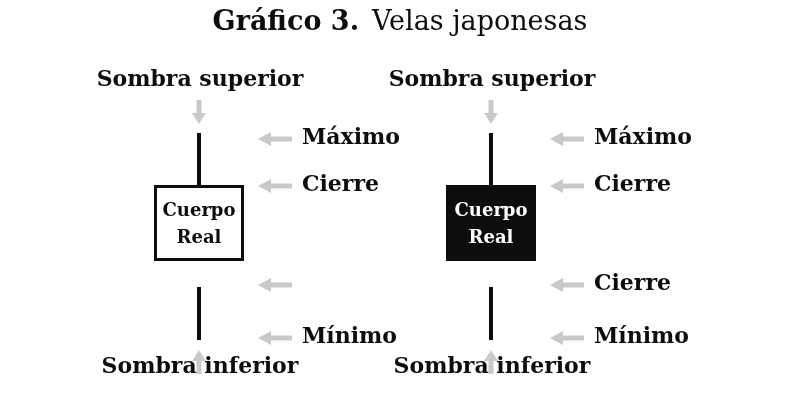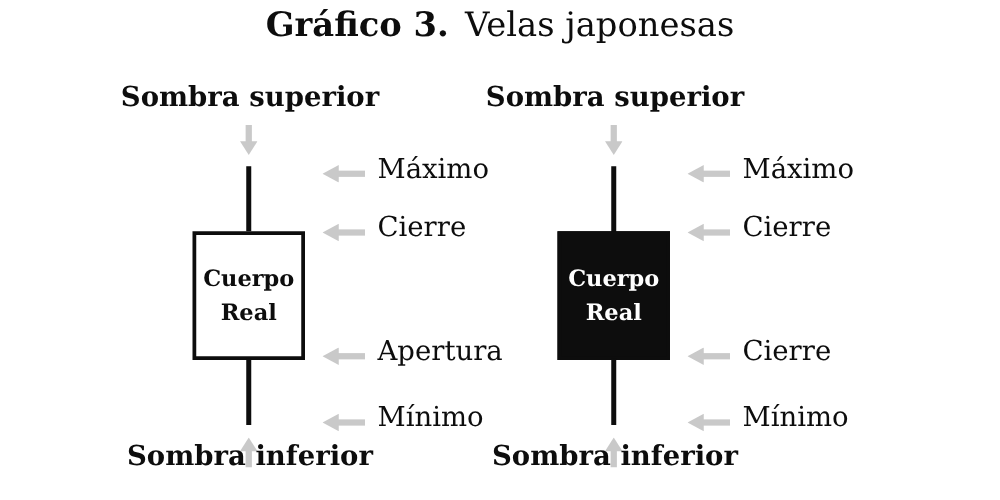--- a/index.html
+++ b/index.html
@@ -67,21 +67,21 @@
     background: var(--ink);
   }
   .wick--top    { top: 133px; height: 53px; }
   .wick--bottom { top: 287px; height: 53px; }
 
   .body {
     position: absolute;
     left: 154px;
     top: 185px;
     width: 90px;
-    height: 103px;
+    height: 76px;
     border: 3px solid var(--ink);
     display: flex;
     flex-direction: column;
     align-items: center;
     justify-content: center;
     font-size: 18px;
     font-weight: bold;
     line-height: 27px;
     text-align: center;
   }
@@ -92,21 +92,21 @@
     position: absolute;
     left: 258px;
     width: 35px;
     height: 14px;
     color: var(--arrow);
   }
   .side-label {
     position: absolute;
     left: 302px;
     font-size: 22px;
-    font-weight: normal;
+    font-weight: bold;
     line-height: 22px;
     white-space: nowrap;
   }
   .side-arrow--high { top: 132px; }  .side-label--high { top: 125px; }
   .side-arrow--bodytop { top: 179px; }  .side-label--bodytop { top: 172px; }
   .side-arrow--bodybottom { top: 278px; }  .side-label--bodybottom { top: 271px; }
   .side-arrow--low { top: 331px; }  .side-label--low { top: 324px; text-align: right; }
 </style>
 </head>
 <body>
@@ -150,21 +150,20 @@
     <svg class="side-arrow side-arrow--bodytop" viewBox="0 0 35 14">
       <polygon points="0,7 13,0 13,14" fill="currentColor"></polygon>
       <rect x="12" y="4.5" width="22" height="5" fill="currentColor"></rect>
     </svg>
     <div class="side-label side-label--bodytop">Cierre</div>
 
     <svg class="side-arrow side-arrow--bodybottom" viewBox="0 0 35 14">
       <polygon points="0,7 13,0 13,14" fill="currentColor"></polygon>
       <rect x="12" y="4.5" width="22" height="5" fill="currentColor"></rect>
     </svg>
-    <div class="side-label side-label--bodybottom">Apertura</div>
 
     <svg class="side-arrow side-arrow--low" viewBox="0 0 35 14">
       <polygon points="0,7 13,0 13,14" fill="currentColor"></polygon>
       <rect x="12" y="4.5" width="22" height="5" fill="currentColor"></rect>
     </svg>
     <div class="side-label side-label--low">Mínimo</div>
   </div>
 
   <div class="group group--right">
     <div class="shadow-label shadow-label--top">Sombra superior</div>

